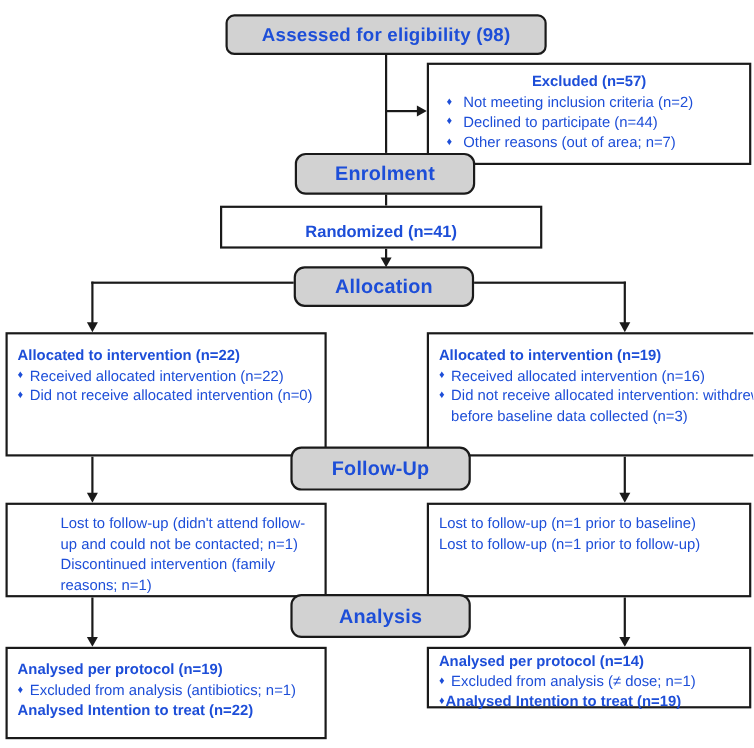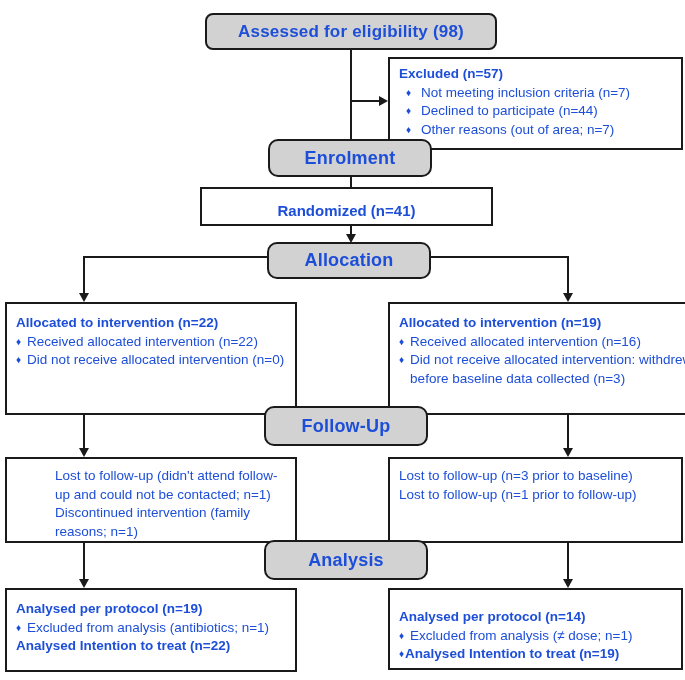--- a/index.html
+++ b/index.html
@@ -82,26 +82,26 @@
   <div class="vline" style="left:83px;top:543px;height:37px;"></div>
   <div class="arrow-down" style="left:79px;top:579px;"></div>
 
   <div class="vline" style="left:567px;top:543px;height:37px;"></div>
   <div class="arrow-down" style="left:563px;top:579px;"></div>
 
   <div class="stage" style="left:205px;top:13px;width:292px;height:37px;font-size:17px;border-radius:8px;">
     <span>Assessed for eligibility (98)</span>
   </div>
 
-  <div class="whitebox" style="left:388px;top:57px;width:295px;height:93px;">
+  <div class="whitebox" style="left:388px;top:57px;width:295px;height:93px;text-align:center;">
     <div class="title">Excluded (n=57)</div>
     <div class="excluded-items">
       <div class="row">
         <span class="bullet">♦</span>
-        <span>Not meeting inclusion criteria (n=7)</span>
+        <span>Not meeting inclusion criteria (n=2)</span>
       </div>
       <div class="row">
         <span class="bullet">♦</span>
         <span>Declined to participate (n=44)</span>
       </div>
       <div class="row">
         <span class="bullet">♦</span>
         <span>Other reasons (out of area; n=7)</span>
       </div>
     </div>
@@ -146,38 +146,38 @@
   <div class="stage" style="left:264px;top:406px;width:164px;height:40px;">
     <span>Follow-Up</span>
   </div>
 
   <div class="whitebox" style="left:5px;top:457px;width:292px;height:86px;padding-top:8px;padding-left:48px;">
     <div>Lost to follow-up (didn't attend follow-up and could not be contacted; n=1)</div>
     <div>Discontinued intervention (family reasons; n=1)</div>
   </div>
 
   <div class="whitebox" style="left:388px;top:457px;width:295px;height:86px;padding-top:8px;">
-    <div>Lost to follow-up (n=3 prior to baseline)</div>
+    <div>Lost to follow-up (n=1 prior to baseline)</div>
     <div>Lost to follow-up (n=1 prior to follow-up)</div>
   </div>
 
   <div class="stage" style="left:264px;top:540px;width:164px;height:40px;">
     <span>Analysis</span>
   </div>
 
   <div class="whitebox" style="left:5px;top:588px;width:292px;height:84px;padding-top:10px;">
     <div class="bold-line">Analysed per protocol (n=19)</div>
     <div class="row">
       <span class="bullet">♦</span>
       <span>Excluded from analysis (antibiotics; n=1)</span>
     </div>
     <div class="bold-line">Analysed Intention to treat (n=22)</div>
   </div>
 
-  <div class="whitebox" style="left:388px;top:588px;width:295px;height:82px;padding-top:18px;">
+  <div class="whitebox" style="left:388px;top:588px;width:295px;height:56px;padding-top:2px;">
     <div class="bold-line">Analysed per protocol (n=14)</div>
     <div class="row">
       <span class="bullet">♦</span>
       <span>Excluded from analysis (≠ dose; n=1)</span>
     </div>
     <div class="row bold-line" style="gap:1px;">
       <span class="bullet" style="margin-top:4px;">♦</span>
       <span>Analysed Intention to treat (n=19)</span>
     </div>
   </div>

